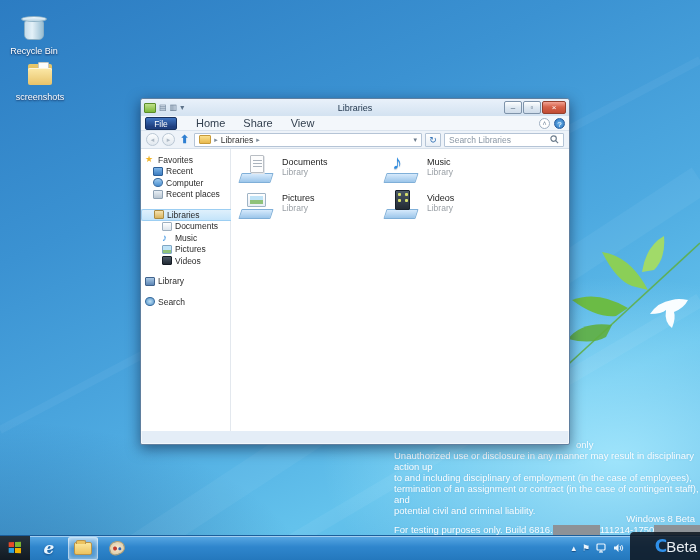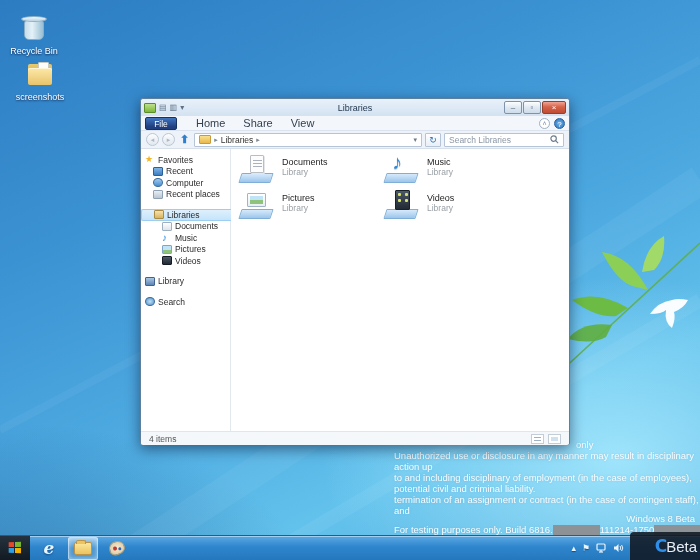--- a/index.html
+++ b/index.html
@@ -188,22 +188,22 @@
         <div class="fold-paper"></div>
         <div class="fold-front"></div>
     </div>
     <div>screenshots</div>
   </div>
 
   <div class="wm" style="left:576px; top:439px;">only</div>
   <div class="wm" style="left:394px; top:450px; width:306px;">
     <div>Unauthorized use or disclosure in any manner may result in disciplinary action up</div>
     <div>to and including disciplinary of employment (in the case of employees),</div>
+    <div>termination of an assignment or contract (in the case of contingent staff), and</div>
     <div>potential civil and criminal liability.</div>
-    <div>termination of an assignment or contract (in the case of contingent staff), and</div>
   </div>
   <div class="wm" style="right:5px; top:513px;">Windows 8 Beta</div>
   <div class="wm" style="left:394px; top:524px; white-space:nowrap;">
     <span>For testing purposes only. Build 6816.</span><span class="redact" style="width:47px;"></span><span>111214-1750</span><span class="redact" style="width:74px;"></span>
   </div>
 
   <div class="win">
 
     <div class="titlebar">
       <div class="qat">
@@ -351,31 +351,20 @@
             </div>
           </div>
           <div class="labels">
             <div class="nm">Videos</div>
             <div class="sub">Library</div>
           </div>
         </div>
       </div>
     </div>
 
-    <div class="statusbar">
-      <span>4 items</span>
-      <div class="viewbtns">
-        <div class="vb">
-            <i></i>
-          </div>
-        <div class="vb">
-            <i style="background:#cfe0ee;"></i>
-          </div>
-      </div>
-    </div>
   </div>
 
   <div class="taskbar">
     <div class="startbtn">
       <div class="winflag">
           <b></b>
           <b></b>
           <b></b>
           <b></b>
         </div>

